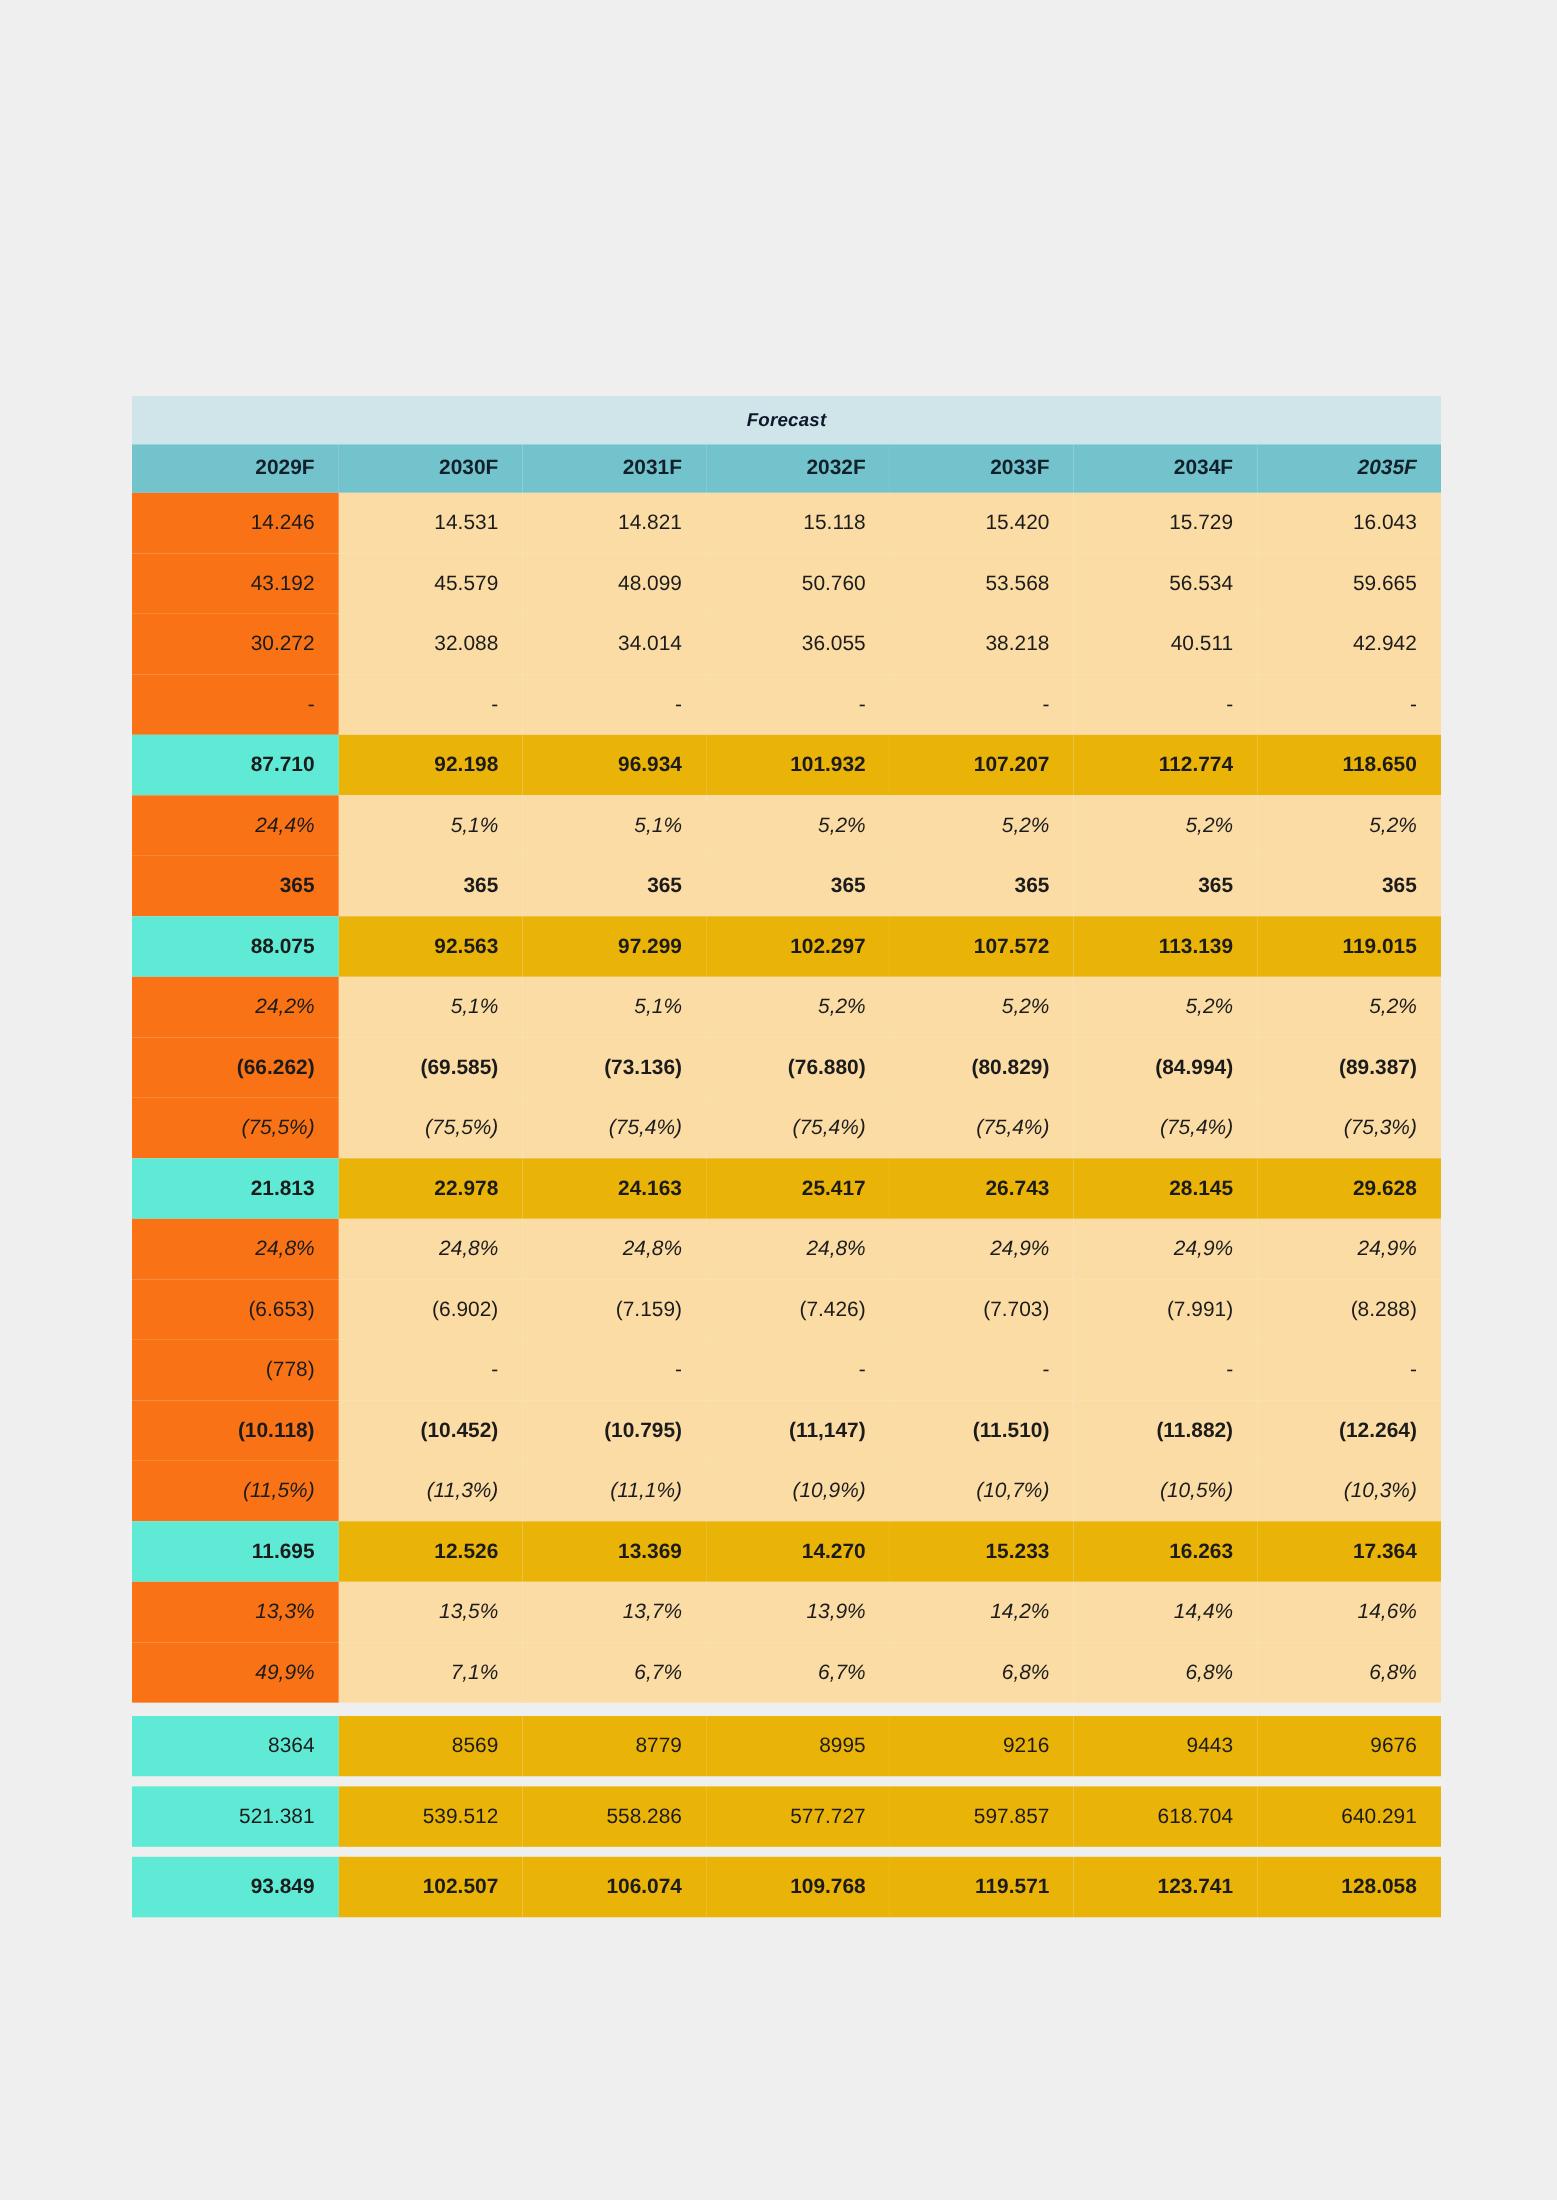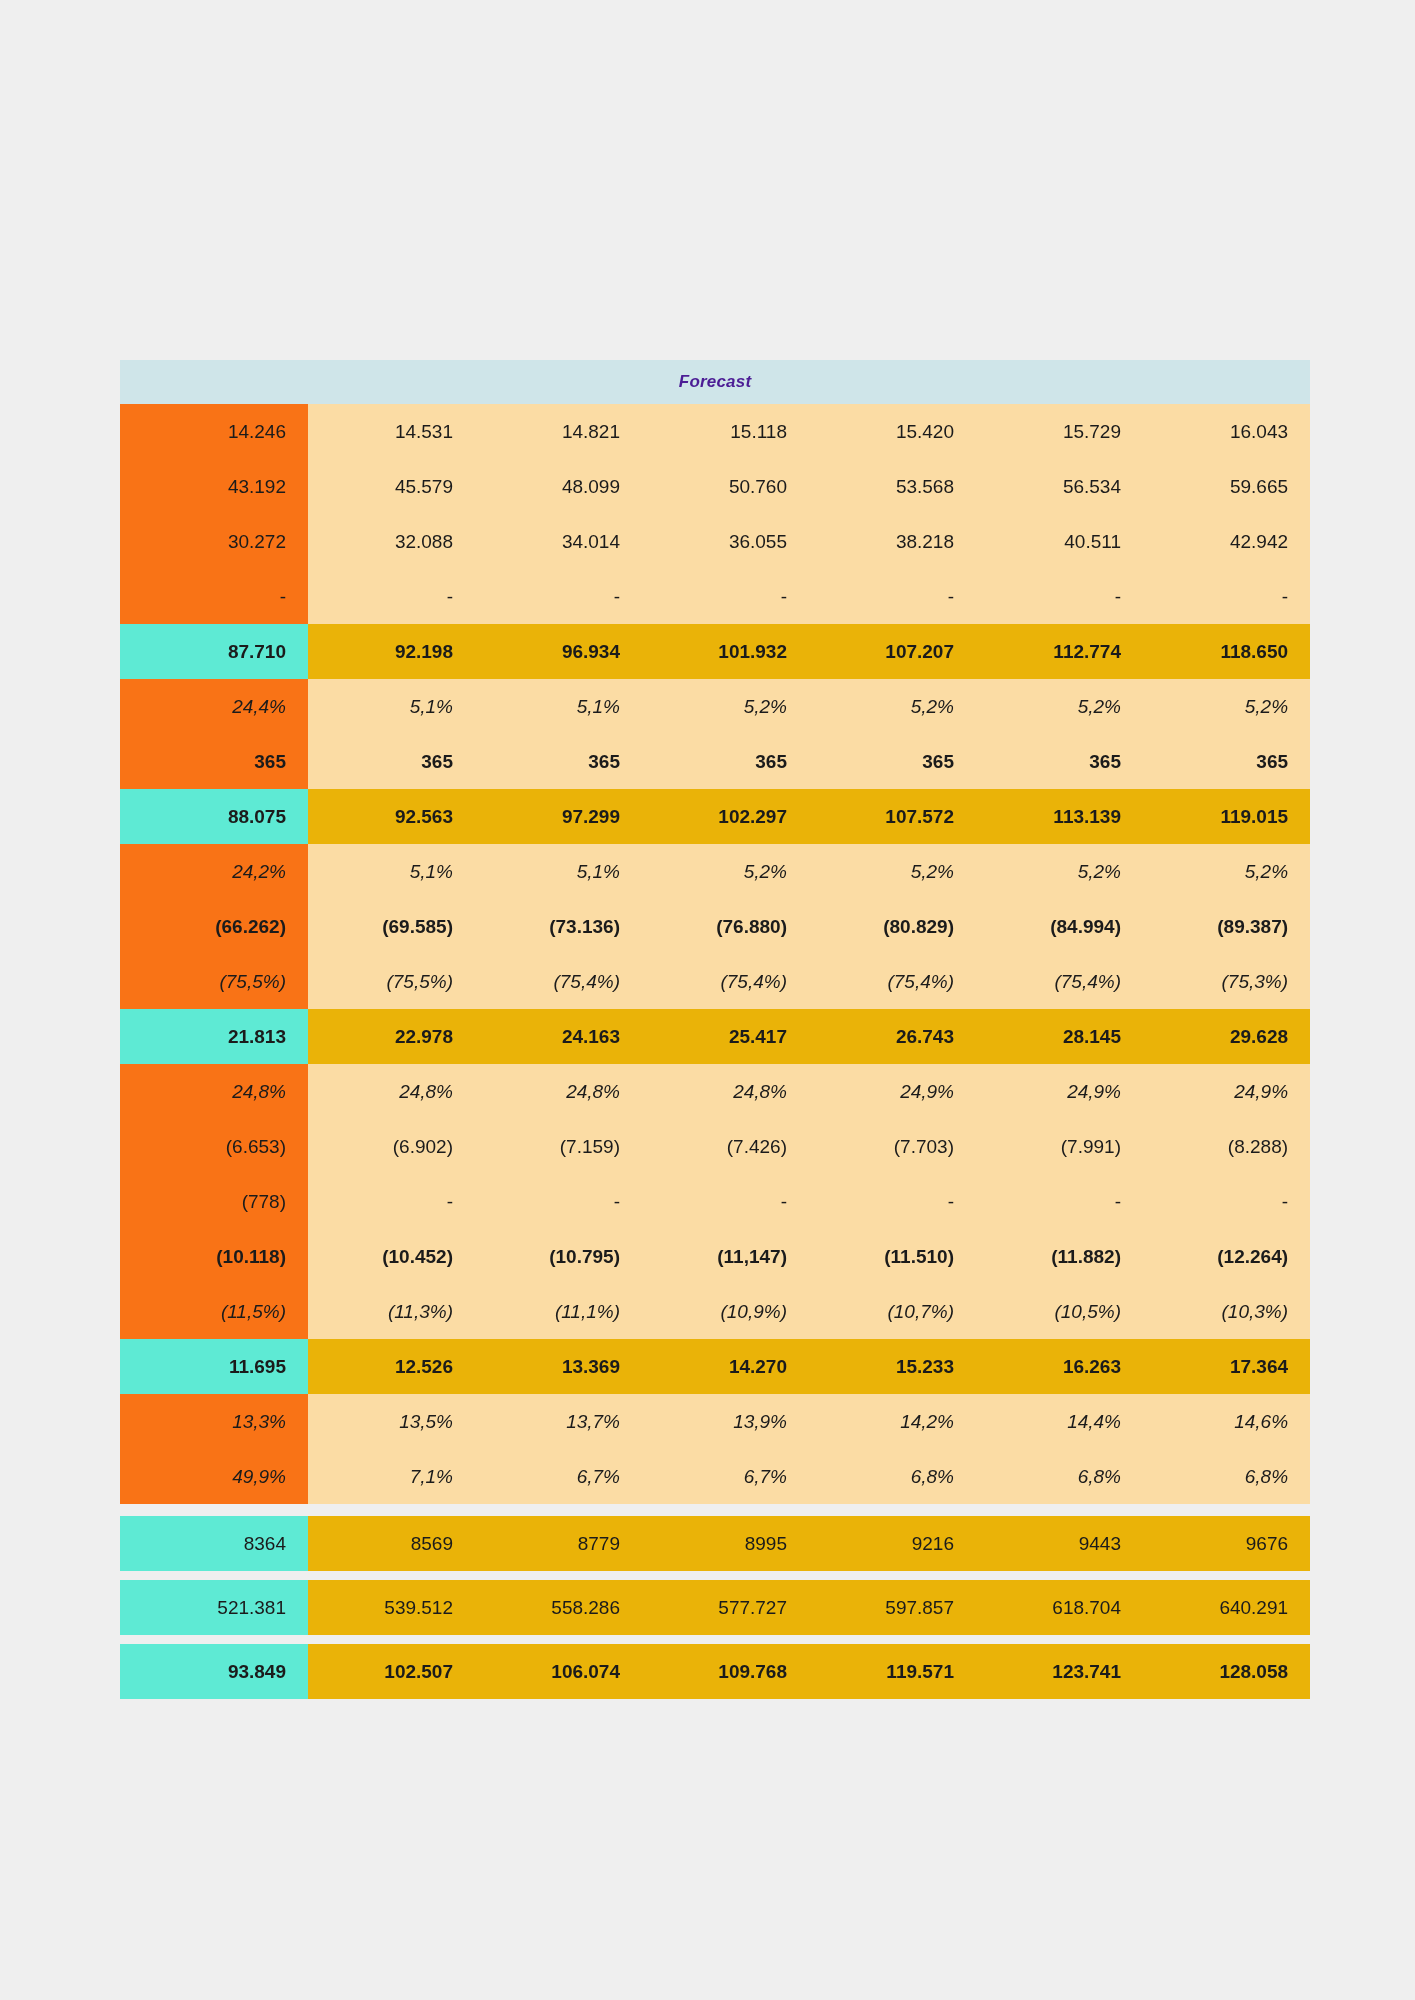--- a/index.html
+++ b/index.html
@@ -43,21 +43,21 @@
   
   tr.banner-row td {
     background: #cfe5e9;
     height: 44px;
     padding: 0;
     text-align: center;
     vertical-align: middle;
     font-size: 17px;
     font-weight: bold;
     font-style: italic;
-    color: #4c1d95;
+    color: #0f172a;
     letter-spacing: 0.2px;
   }
 
   
   tr.head-row td {
     background: #73c3cd;
     height: 44px;
     padding: 0 22px 0 0;
     text-align: right;
     vertical-align: middle;
@@ -118,20 +118,29 @@
           <col class="cN">
           <col class="cN">
         <col class="cN">
           <col class="cN">
           <col class="cN">
       </colgroup>
       <tbody id="table-body">
           <tr class="banner-row">
             <td colspan="7">Forecast</td>
           </tr>
+          <tr class="head-row">
+            <td>2029F</td>
+            <td>2030F</td>
+            <td>2031F</td>
+            <td>2032F</td>
+            <td>2033F</td>
+            <td>2034F</td>
+            <td class="ital">2035F</td>
+          </tr>
           <tr class="data-row">
             <td class="first-white reg">14.246</td>
             <td class="cell-light reg">14.531</td>
             <td class="cell-light reg">14.821</td>
             <td class="cell-light reg">15.118</td>
             <td class="cell-light reg">15.420</td>
             <td class="cell-light reg">15.729</td>
             <td class="cell-light reg">16.043</td>
           </tr>
           <tr class="data-row">

